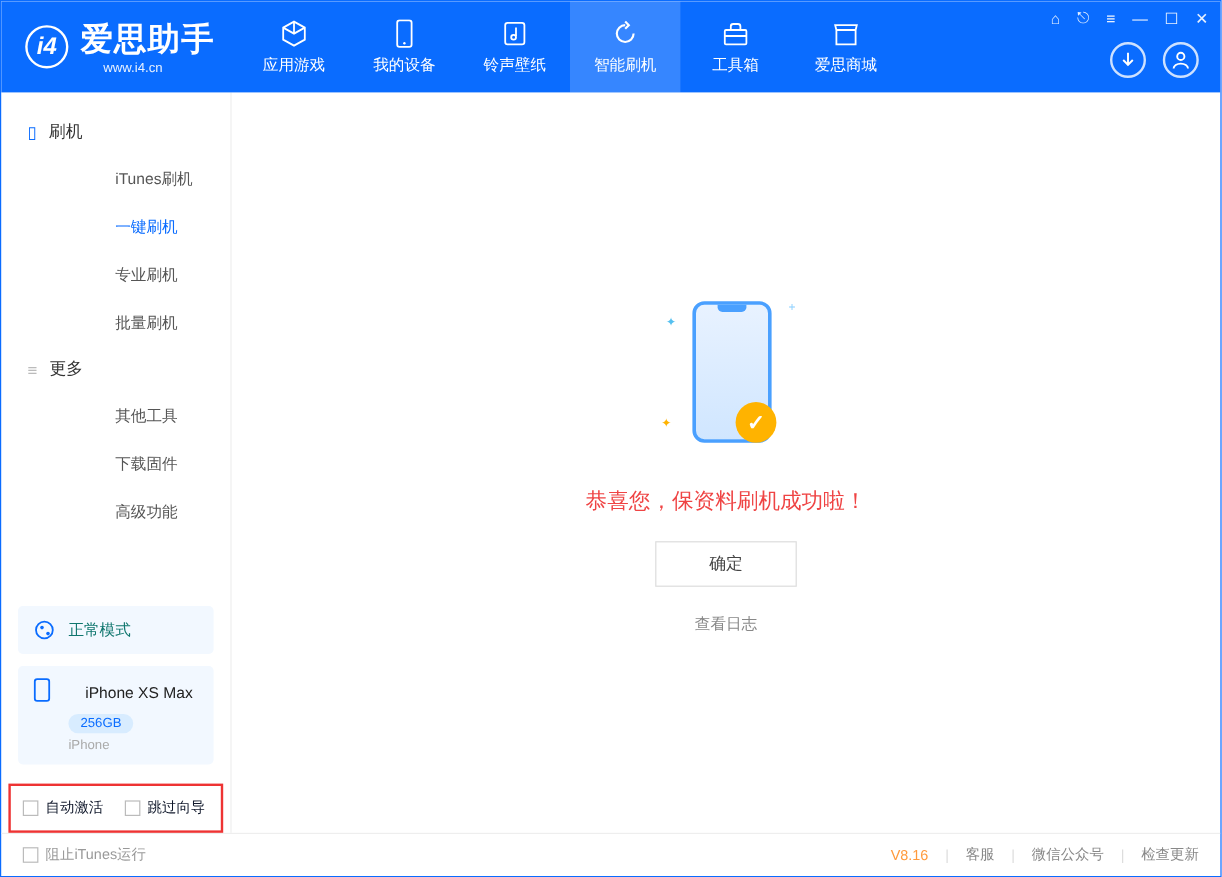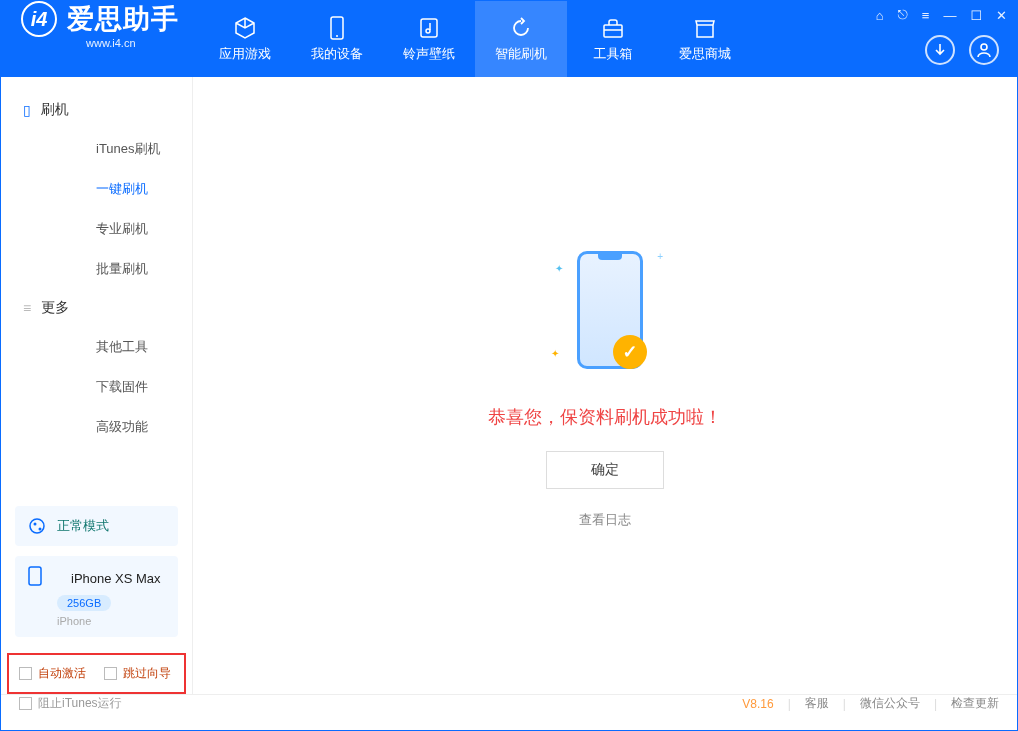--- a/index.html
+++ b/index.html
@@ -1,20 +1,20 @@
 <!DOCTYPE html>
 <html><head>
 <meta charset="utf-8">
 <style>
 * { margin: 0; padding: 0; box-sizing: border-box; font-family: "Microsoft YaHei", sans-serif; }
 body { background: #fff; width: 1018px; height: 731px; overflow: hidden; border: 1px solid #0a6cff; }
 
 
 .header { background: #0a6cff; height: 76px; display: flex; align-items: stretch; color: #fff; position: relative; }
-.logo-area { display: flex; align-items: flex-start; padding: 0 20px; gap: 10px; }
+.logo-area { display: flex; align-items: center; padding: 0 20px; gap: 10px; }
 .logo-circle { width: 36px; height: 36px; border: 2px solid #fff; border-radius: 50%; display: flex; align-items: center; justify-content: center; font-size: 20px; font-weight: bold; font-style: italic; }
 .logo-text { display: flex; flex-direction: column; }
 .logo-title { font-size: 27px; font-weight: bold; letter-spacing: 1px; }
 .logo-sub { font-size: 11px; opacity: 0.9; margin-left: 19px; }
 
 .tabs { display: flex; align-items: stretch; }
 .tab { width: 92px; display: flex; flex-direction: column; align-items: center; justify-content: center; gap: 4px; cursor: pointer; font-size: 13px; }
 .tab.active { background: rgba(255,255,255,0.18); }
 .tab-icon { width: 26px; height: 26px; display: flex; align-items: center; justify-content: center; }
 
@@ -35,40 +35,40 @@
 .side-bottom { padding: 8px 14px; }
 .side-card { background: #f2f8ff; border-radius: 4px; padding: 10px 12px; margin-bottom: 10px; display: flex; align-items: center; gap: 10px; font-size: 13px; color: #0f766e; }
 .side-card .cicon { width: 20px; height: 20px; border-radius: 50%; display: flex; align-items: center; justify-content: center; color: #0a6cff; }
 .device-card { background: #f2f8ff; border-radius: 4px; padding: 10px 12px; }
 .device-top { display: flex; align-items: center; gap: 28px; }
 .device-name { font-size: 13px; color: #222; font-weight: 500; }
 .device-badge { display: inline-block; margin-top: 5px; margin-left: 30px; background: #d8ecff; color: #0a6cff; font-size: 11px; padding: 2px 10px; border-radius: 10px; }
 .device-sub { margin-left: 30px; font-size: 11px; color: #aaa; margin-top: 4px; }
 
 .red-box { border: 2px solid #e33; margin: 8px 6px 0 6px; padding: 10px 10px; display: flex; gap: 18px; align-items: center; }
-.chk { display: flex; align-items: center; gap: 6px; font-size: 12px; color: #c2410c; cursor: pointer; }
+.chk { display: flex; align-items: center; gap: 6px; font-size: 12px; color: #0f172a; cursor: pointer; }
 .chk-box { width: 13px; height: 13px; border: 1px solid #bbb; }
 
 
 .main { flex: 1; display: flex; flex-direction: column; align-items: center; justify-content: center; gap: 22px; }
 .phone-illustration { width: 120px; height: 140px; position: relative; }
 .phone-outline { position: absolute; left: 32px; top: 8px; width: 66px; height: 118px; border: 3px solid #4aa0ff; border-radius: 10px; background: linear-gradient(#e8f2ff,#d0e6ff); }
 .phone-notch { position: absolute; top: 0; left: 50%; transform: translateX(-50%); width: 24px; height: 6px; background: #4aa0ff; border-radius: 0 0 4px 4px; }
 .phone-check { position: absolute; right: 18px; bottom: 14px; width: 34px; height: 34px; background: #ffb300; border-radius: 50%; display: flex; align-items: center; justify-content: center; color: #fff; font-size: 18px; font-weight: bold; }
 .sparkle { position: absolute; color: #ffb300; font-size: 10px; }
 .sparkle.s1 { left: 10px; top: 20px; color: #55c0f0; }
 .sparkle.s2 { left: 6px; bottom: 24px; }
 .sparkle.s3 { right: 2px; top: 8px; color: #8cd0ff; }
 
 .success-text { font-size: 18px; color: #ef4444; }
 .ok-btn { border: 1px solid #ddd; background: #fff; padding: 9px 44px; font-size: 14px; color: #444; cursor: pointer; }
 .log-link { font-size: 13px; color: #888; cursor: pointer; }
 
 
-.footer { height: 36px; border-top: 1px solid #eee; display: flex; align-items: flex-start; padding: 0 18px; font-size: 12px; color: #999; }
+.footer { height: 36px; border-top: 1px solid #eee; display: flex; align-items: center; padding: 0 18px; font-size: 12px; color: #999; }
 .footer .chk { color: #999; }
 .footer-right { margin-left: auto; display: flex; align-items: center; gap: 14px; }
 .footer-divider { color: #ddd; }
 .flink { color: #888; cursor: pointer; }
 .version { color: #ff9a3c; }
 </style>
 </head>
 <body>
 
 <div class="header">

